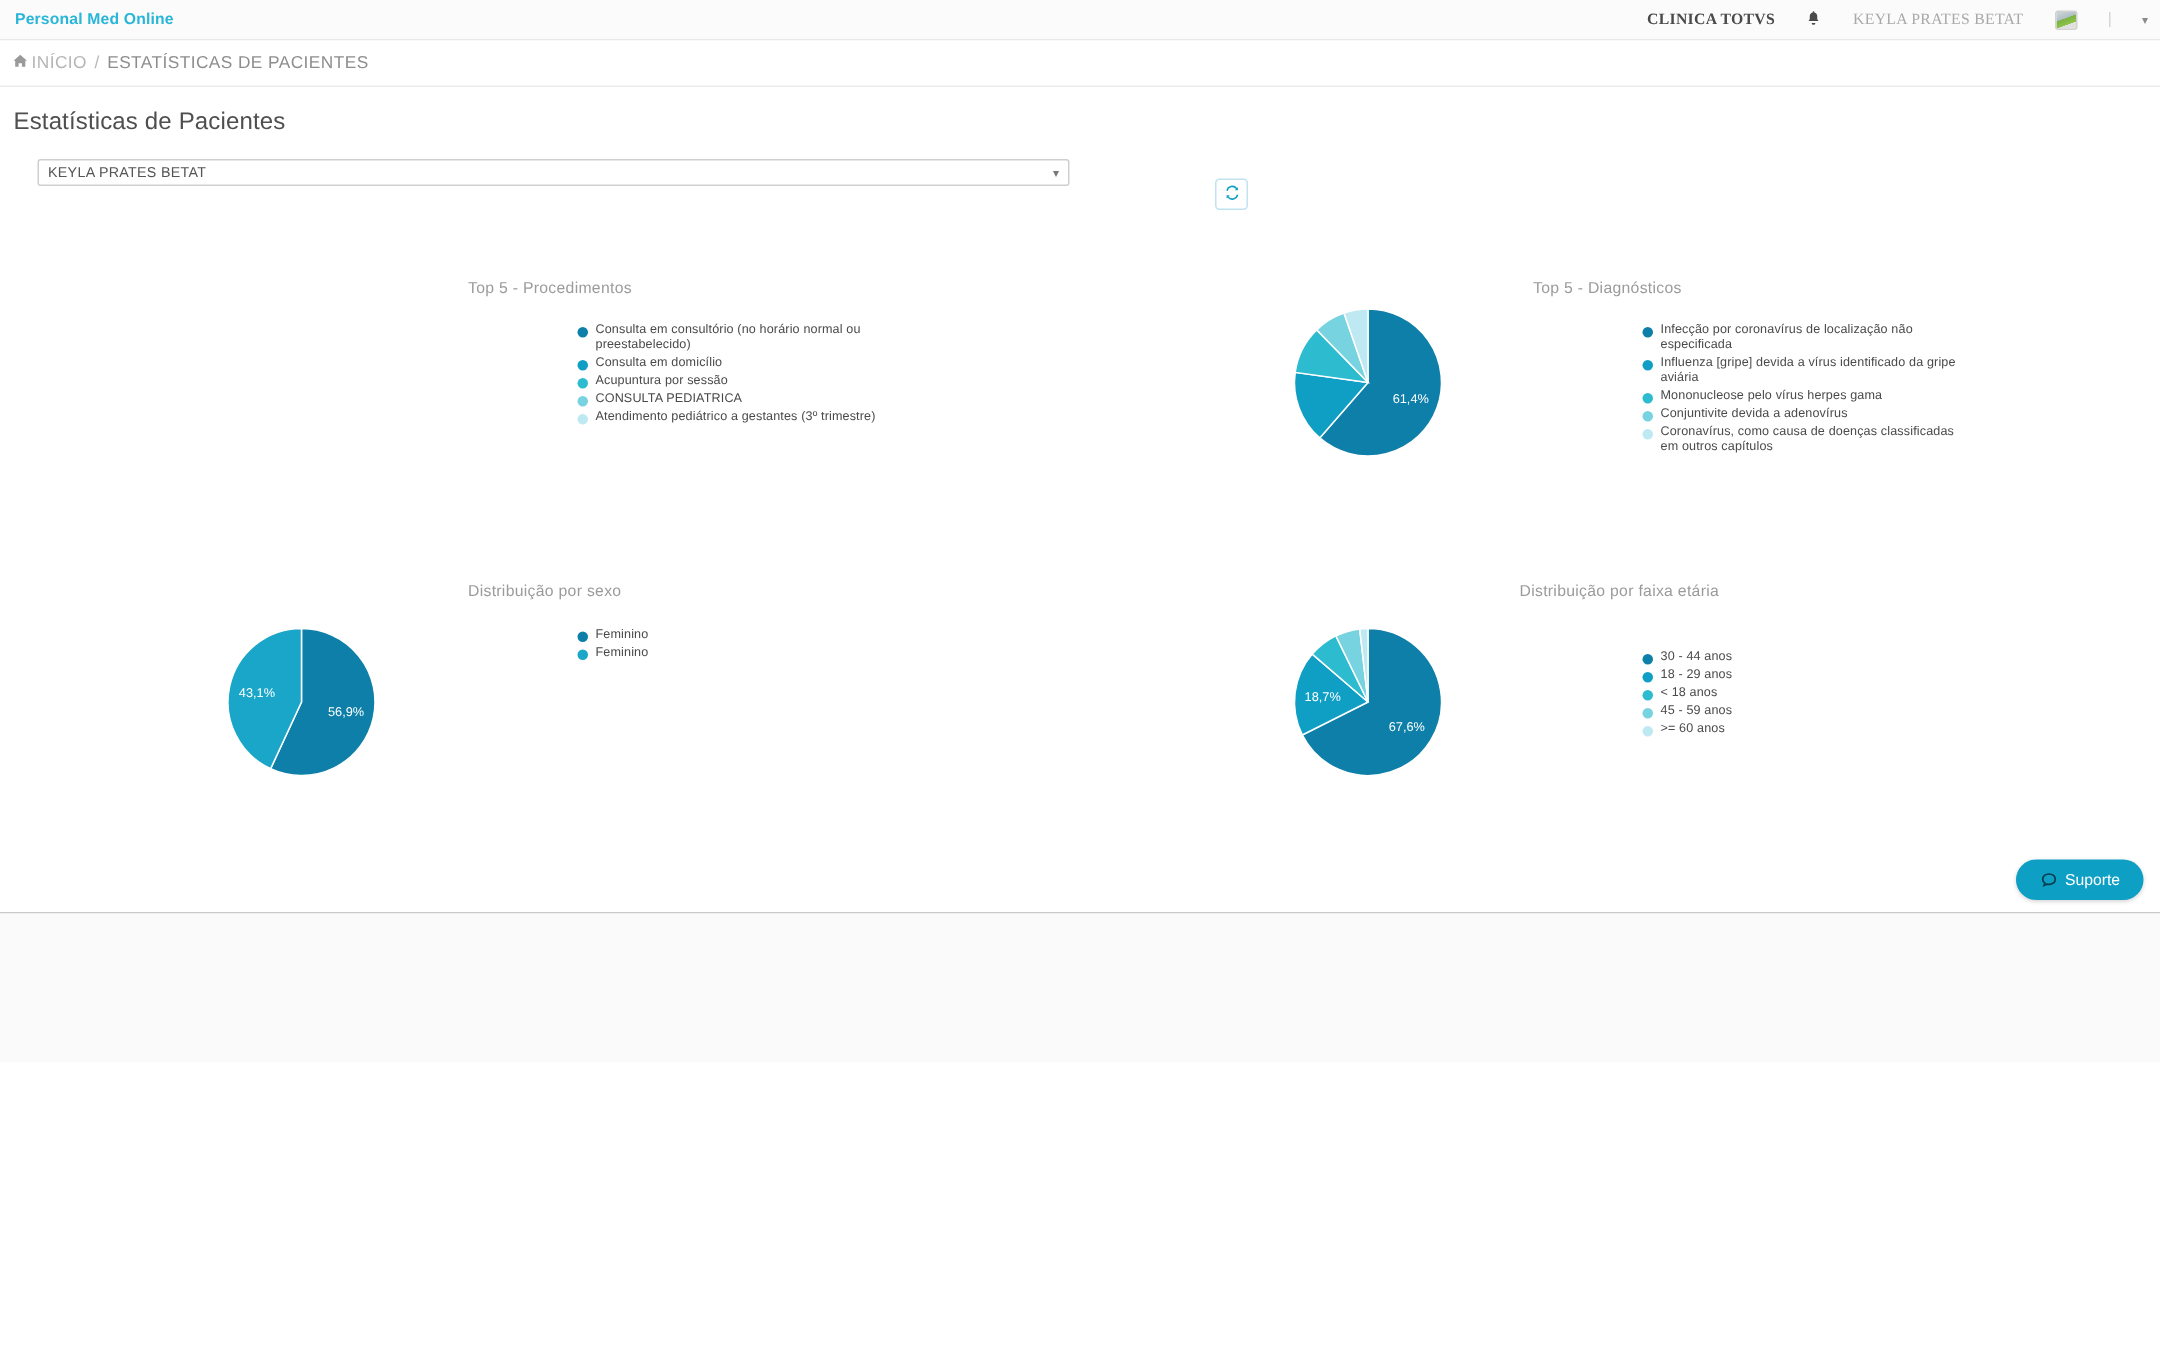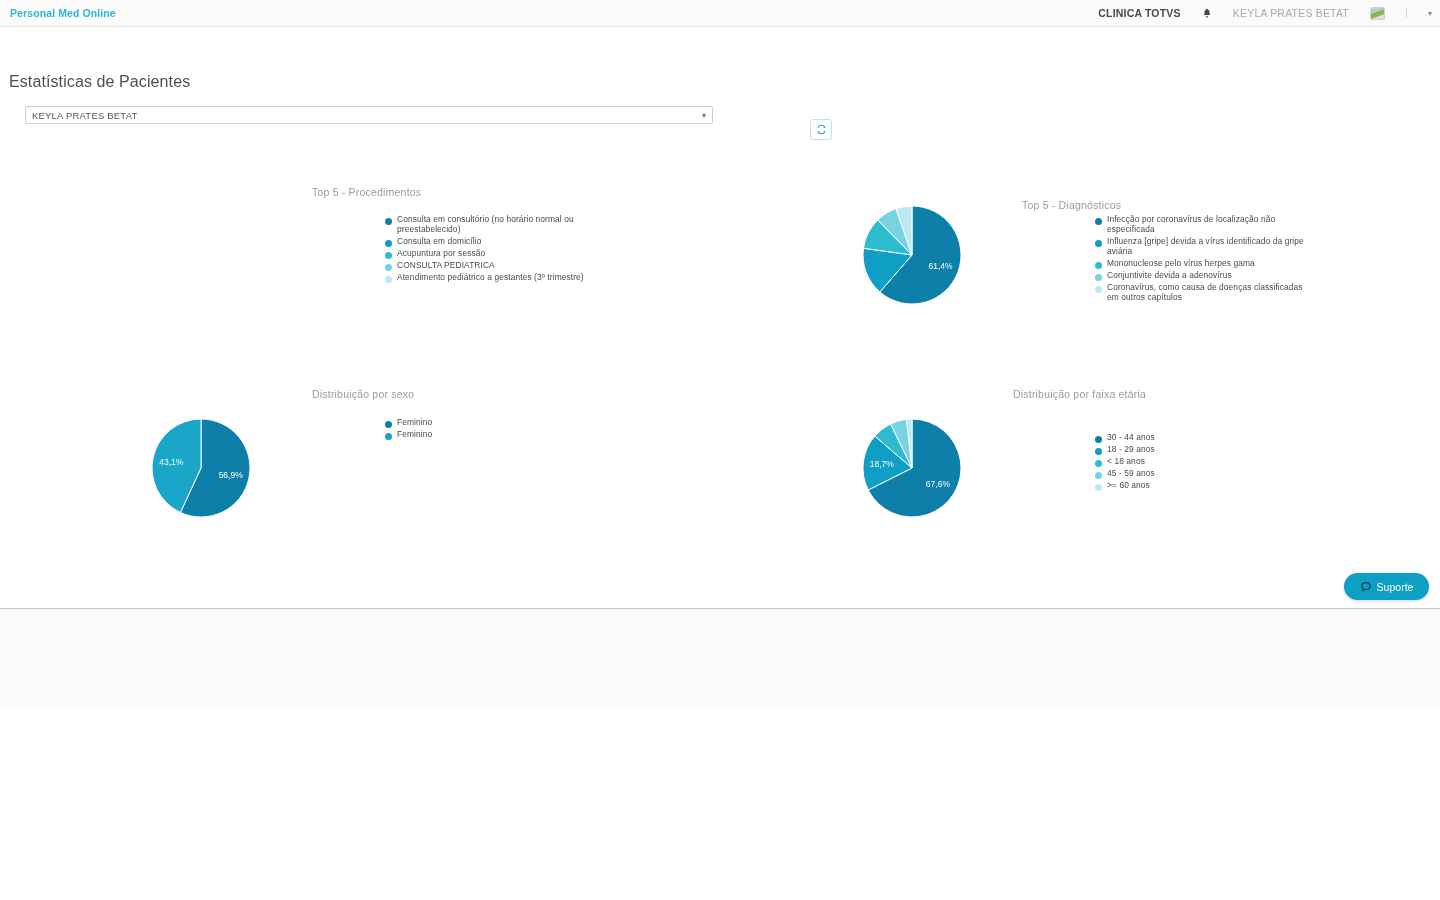--- a/index.html
+++ b/index.html
@@ -16,21 +16,21 @@
   .topbar {
     position: absolute; top:0; left:0; width:1440px; height:27px;
     background:#fbfbfb; border-bottom:1px solid #e8e8e8;
     display:flex; align-items:center;
   }
   .brand {
     margin-left:10px; font-size:10.5px; font-weight:bold;
     color:#29b6d8; letter-spacing:0.1px;
   }
   .topbar-right {
-    margin-left:auto; display:flex; align-items:center; gap:21px; padding-right:8px;
+    margin-left:auto; display:flex; align-items:center; gap:21px; padding-right:8px;font-family:Liberation Serif, serif;
   }
   .clinic-name { font-size:10.5px; color:#4a4a4a; font-weight:600; letter-spacing:.2px; }
   .bell-icon { color:#555; font-size:11px; line-height:1; }
   .user-name { font-size:10.5px; color:#a9a9a9; letter-spacing:.2px; }
   .avatar {
     width:15px; height:13px; border-radius:2px;
     background:linear-gradient(160deg,#cfd8dc 0%,#b0bec5 40%,#7cb342 41%,#8bc34a 70%,#e0e0e0 71%);
     border:1px solid #d2d2d2; display:inline-block;
   }
   .sep-bar { width:1px; height:10px; background:#d6d6d6; display:inline-block; }
@@ -124,20 +124,30 @@
             <path d="M8 16a2 2 0 0 0 2-2H6a2 2 0 0 0 2 2zM8 1.5a.9.9 0 0 1 .9.9v.4A4.2 4.2 0 0 1 12 7v3l1.2 1.6V12H2.8v-.4L4 10V7a4.2 4.2 0 0 1 3.1-4.2v-.4a.9.9 0 0 1 .9-.9z"></path>
           </svg>
       </span>
       <span class="user-name">KEYLA PRATES BETAT</span>
       <span class="avatar"></span>
       <span class="sep-bar"></span>
       <span class="chev">▾</span>
     </div>
   </div>
 
+  <div class="breadcrumb">
+    <span class="home-icon">
+      <svg width="9" height="9" viewBox="0 0 16 16" fill="#9a9a9a">
+          <path d="M8 1 0 8h2v7h4v-4h4v4h4V8h2z"></path>
+        </svg>
+    </span>
+    <span class="bc-link">INÍCIO</span>
+    <span class="bc-sep">/</span>
+    <span class="bc-current">ESTATÍSTICAS DE PACIENTES</span>
+  </div>
 
   <div class="page-title">Estatísticas de Pacientes</div>
 
   <div class="form-row">
     <div class="select-box">
       <span class="sel-val">KEYLA PRATES BETAT</span>
       <span class="select-caret">▾</span>
     </div>
   </div>
 
@@ -170,21 +180,21 @@
           <span class="legend-dot" style="background: rgb(119, 211, 224);"></span>
           <span class="legend-label">CONSULTA PEDIATRICA</span>
         </div>
         <div class="legend-item">
           <span class="legend-dot" style="background: rgb(190, 233, 242);"></span>
           <span class="legend-label">Atendimento pediátrico a gestantes (3º trimestre)</span>
         </div>
       </div>
   </div>
 
-  <div class="chart-block" style="top:199px; left:1022px;">
+  <div class="chart-block" style="top:186px; left:1022px;">
     <div class="chart-title">Top 5 - Diagnósticos</div>
   </div>
   <div class="chart-block" style="top:205px; left:862px;">
     <div class="pie-wrap">
       <svg class="pie-svg" width="100" height="100" viewBox="0 0 100 100">
           <path d="M 50 50 L 50.00 1.00 A 49 49 0 1 1 17.83 86.96 Z" fill="#0d7fa8" stroke="#ffffff" stroke-width="1"></path>
           <text x="78.5" y="63.6" text-anchor="middle" class="slice-label">61,4%</text>
           <path d="M 50 50 L 17.83 86.96 A 49 49 0 0 1 1.47 43.25 Z" fill="#0f9ec4" stroke="#ffffff" stroke-width="1"></path>
           <path d="M 50 50 L 1.47 43.25 A 49 49 0 0 1 15.79 14.92 Z" fill="#2dbccf" stroke="#ffffff" stroke-width="1"></path>
           <path d="M 50 50 L 15.79 14.92 A 49 49 0 0 1 33.98 3.69 Z" fill="#77d3e0" stroke="#ffffff" stroke-width="1"></path>

